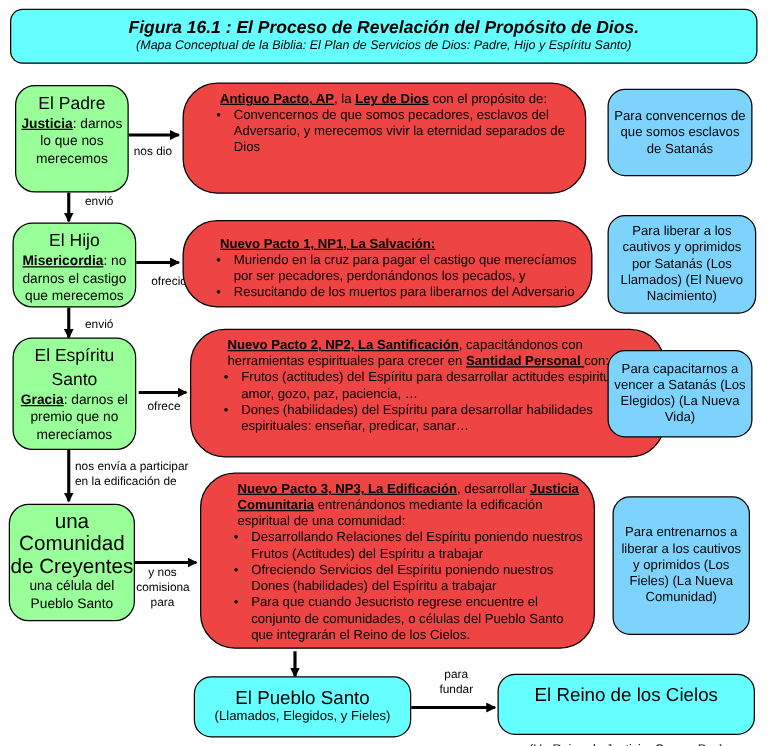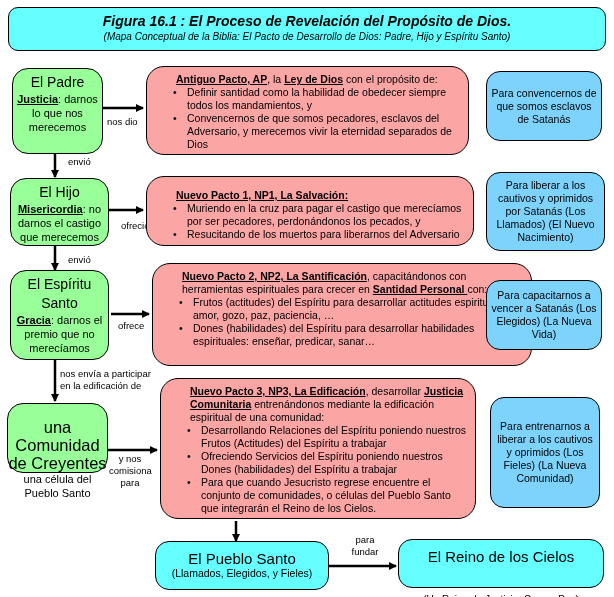--- a/index.html
+++ b/index.html
@@ -1,20 +1,20 @@
 <!DOCTYPE html>
 <html><head>
 <meta charset="utf-8">
 <style>
   html, body { margin:0; padding:0; background:#ffffff; }
   body { width:614px; height:597px; position:relative; overflow:hidden; font-family:"Liberation Sans", sans-serif; color:#000; }
   .box { position:absolute; box-sizing:border-box; border:1.5px solid #000; border-radius:14px; }
   .cyan { background:#66ffff; }
   .green { background:#99ff99; border-radius:16px; }
-  .yellow { background:#fca5a5; border-radius:18px; }
+  .yellow { background:#ef4444; border-radius:28px; }
   .peach { background:#7dd3fc; border-radius:14px; }
   .center { text-align:center; }
   u, .u { text-decoration:underline; }
   .bold { font-weight:bold; }
 
   #title-box { left:8px; top:7px; width:598px; height:44px; border-radius:10px; }
   #title-box .t1 { font-size:14px; font-weight:bold; font-style:italic; margin-top:5px; }
   #title-box .t2 { font-size:10px; font-style:italic; margin-top:2px; }
 
   .green .big { font-size:14px; line-height:19px; }
@@ -55,56 +55,55 @@
 
   <line x1="108" y1="450" x2="157" y2="450" stroke="#000" stroke-width="2.5" marker-end="url(#ah)"></line>
 
   <line x1="236" y1="521" x2="236" y2="541" stroke="#000" stroke-width="2.5" marker-end="url(#ah)"></line>
 
   <line x1="329" y1="566" x2="396" y2="566" stroke="#000" stroke-width="2.5" marker-end="url(#ah)"></line>
 </svg>
 
 <div class="box cyan center" id="title-box">
   <div class="t1">Figura 16.1 : El Proceso de Revelación del Propósito de Dios.</div>
-  <div class="t2">(Mapa Conceptual de la Biblia: El Pacto de Desarrollo de Dios: Padre, Hijo y Espíritu Santo)</div>
+  <div class="t2">(Mapa Conceptual de la Biblia: El Plan de Servicios de Dios: Padre, Hijo y Espíritu Santo)</div>
 </div>
 
 <div class="box green center" style="left:12px;top:68px;width:91px;height:86px;padding-top:4px;">
   <div class="big">El Padre</div>
   <div class="small"><span class="bold u">Justicia</span><span>: darnos lo que nos merecemos</span></div>
 </div>
 
 <div class="box green center" style="left:10px;top:178px;width:99px;height:68px;padding-top:4px;">
   <div class="big">El Hijo</div>
   <div class="small"><span class="bold u">Misericordia</span><span>: no darnos el castigo que merecemos</span></div>
 </div>
 
 <div class="box green center" style="left:10px;top:270px;width:99px;height:90px;padding:4px 3px 0 3px;">
   <div class="big" style="padding:0 10px;">El Espíritu Santo</div>
   <div class="small"><span class="bold u">Gracia</span><span>: darnos el premio que no merecíamos</span></div>
 </div>
 
-<div class="box green center" style="left:7px;top:403px;width:101px;height:70px;padding-top:14px;">
+<div class="box green center" style="left:7px;top:403px;width:101px;height:94px;padding-top:4px;">
   <div class="big" style="font-size:16.5px;line-height:18px;">una Comunidad de Creyentes</div>
   <div class="small" style="padding:0 10px;">una célula del Pueblo Santo</div>
 </div>
 
 <div class="lbl" style="left:107px;top:116px;">nos dio</div>
 <div class="lbl" style="left:68px;top:156px;">envió</div>
 <div class="lbl" style="left:109px;top:220px;padding-left:12px;">ofreció</div>
 <div class="lbl" style="left:68px;top:254px;">envió</div>
 <div class="lbl" style="left:118px;top:320px;">ofrece</div>
 <div class="lbl" style="left:60px;top:368px;width:100px;">nos envía a participar en la edificación de</div>
 <div class="lbl center" style="left:109px;top:453px;width:42px;">y nos comisiona para</div>
 <div class="lbl center" style="left:347px;top:534px;width:36px;">para fundar</div>
 
 <div class="box yellow" style="left:146px;top:66px;width:323px;height:89px;">
   <div class="head"><span class="bold u">Antiguo Pacto, AP</span><span>, la </span><span class="bold u">Ley de Dios</span><span> con el propósito de:</span></div>
   <ul>
-    <li>Definir santidad como la habilidad de obedecer siempre todos los mandamientos, y</li>
     <li>Convencernos de que somos pecadores, esclavos del Adversario, y merecemos vivir la eternidad separados de Dios</li>
   </ul>
 </div>
 
 <div class="box yellow" style="left:146px;top:176px;width:328px;height:70px;padding-top:12px;">
   <div class="head"><span class="bold u">Nuevo Pacto 1, NP1, La Salvación:</span></div>
   <ul>
     <li>Muriendo en la cruz para pagar el castigo que merecíamos por ser pecadores, perdonándonos los pecados, y</li>
     <li>Resucitando de los muertos para liberarnos del Adversario</li>
   </ul>

